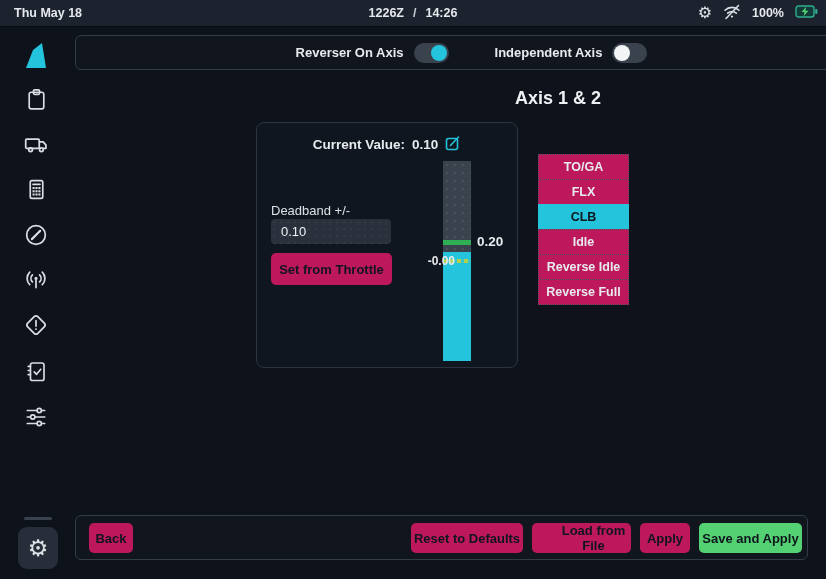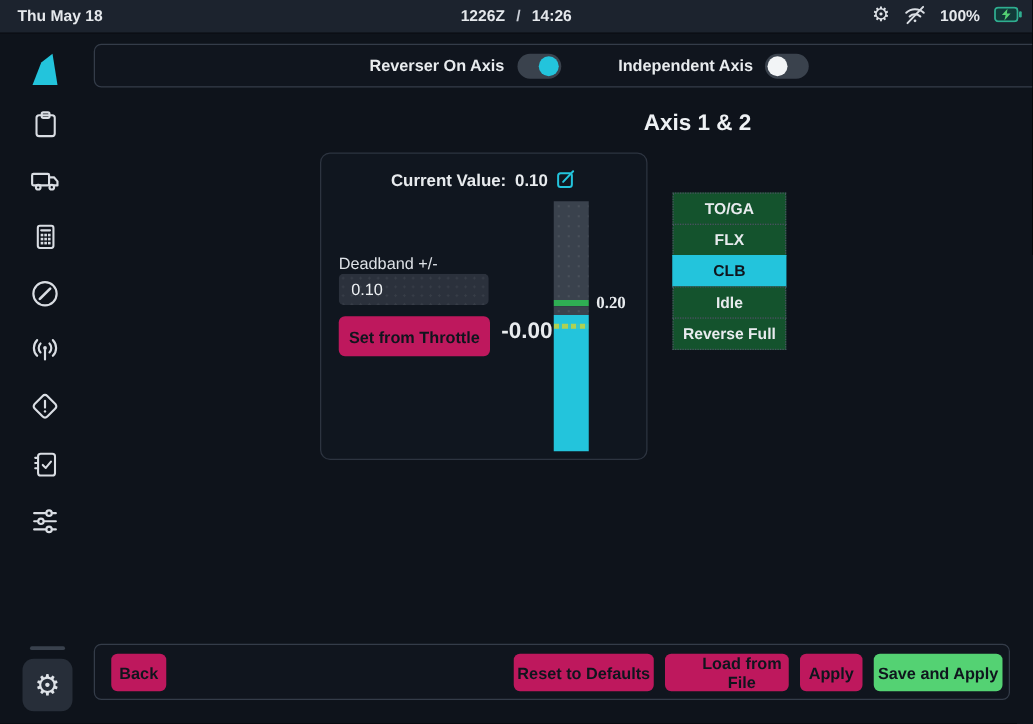--- a/index.html
+++ b/index.html
@@ -64,28 +64,28 @@
     display:flex; flex-direction:column; }
   .ab-gray { background:#3a424d;
     background-image:radial-gradient(rgba(255,255,255,.08) 1px, transparent 1px);
     background-size:8px 8px; }
   .ab-top { height:79px; }
   .ab-green { height:5px; background:#2fae53; }
   .ab-gap { height:7px; }
   .ab-teal { flex:1; background:#23c4dc; position:relative; }
   .ab-dash { position:absolute; left:0; right:0; top:7px; height:4px; opacity:.95;
     background-image:repeating-linear-gradient(90deg,#b7d24b 0 4px, rgba(183,210,75,.15) 4px 7px); }
-  .mark-upper { position:absolute; left:220px; top:111px; font-size:13.5px; font-weight:bold; color:#e8ebee;font-family:Liberation Serif, serif; }
-  .mark-lower { position:absolute; left:144px; top:131px; width:36px; text-align:right;
-    font-size:18px; font-weight:bold; color:#e8ebee; }
+  .mark-upper { position:absolute; left:220px; top:111px; font-size:13.5px; font-weight:bold; color:#e8ebee; }
+  .mark-lower { position:absolute; left:162px; top:131px; width:36px; text-align:right;
+    font-size:12px; font-weight:bold; color:#e8ebee; }
   
   .detents { position:absolute; left:538px; top:154px; width:91px; }
   .detent-row { height:26px; margin-top:-1px; border:1px dotted #4a5260;
     display:flex; align-items:center; justify-content:center;
-    font-size:12.5px; font-weight:bold; color:#e8ebee; cursor:pointer; background:#14532d; }
+    font-size:12.5px; font-weight:bold; color:#e8ebee; cursor:pointer; background:#be185d; }
   .detent-row:first-child { margin-top:0; }
   .detent-row.selected { background:#23c4dc; color:#0f151d; border:1px solid #23c4dc; }
   
   .footer { position:absolute; left:75px; top:515px; width:733px; height:45px;
     border:1px solid #343c49; border-radius:6px; background:#10151e; }
   .footer .btn { position:absolute; top:7px; height:30px; }
   .back-btn { left:13px; width:44px; }
   .reset-btn { left:335px; width:112px; }
   .load-btn { left:456px; width:99px;padding-left:24px; }
   .apply-btn { left:564px; width:50px; }
@@ -251,20 +251,21 @@
     </div>
     <div class="mark-upper">0.20</div>
     <div class="mark-lower">-0.00</div>
   </div>
 
   <div class="detents">
     <div class="detent-row">TO/GA</div>
     <div class="detent-row">FLX</div>
     <div class="detent-row selected">CLB</div>
     <div class="detent-row">Idle</div>
+    <div class="detent-row">Reverse Idle</div>
     <div class="detent-row">Reverse Full</div>
   </div>
 
   <div class="footer">
     <button class="btn back-btn">Back</button>
     <button class="btn reset-btn">Reset to Defaults</button>
     <button class="btn load-btn">Load from File</button>
     <button class="btn apply-btn">Apply</button>
     <button class="btn save-btn">Save and Apply</button>
   </div>

